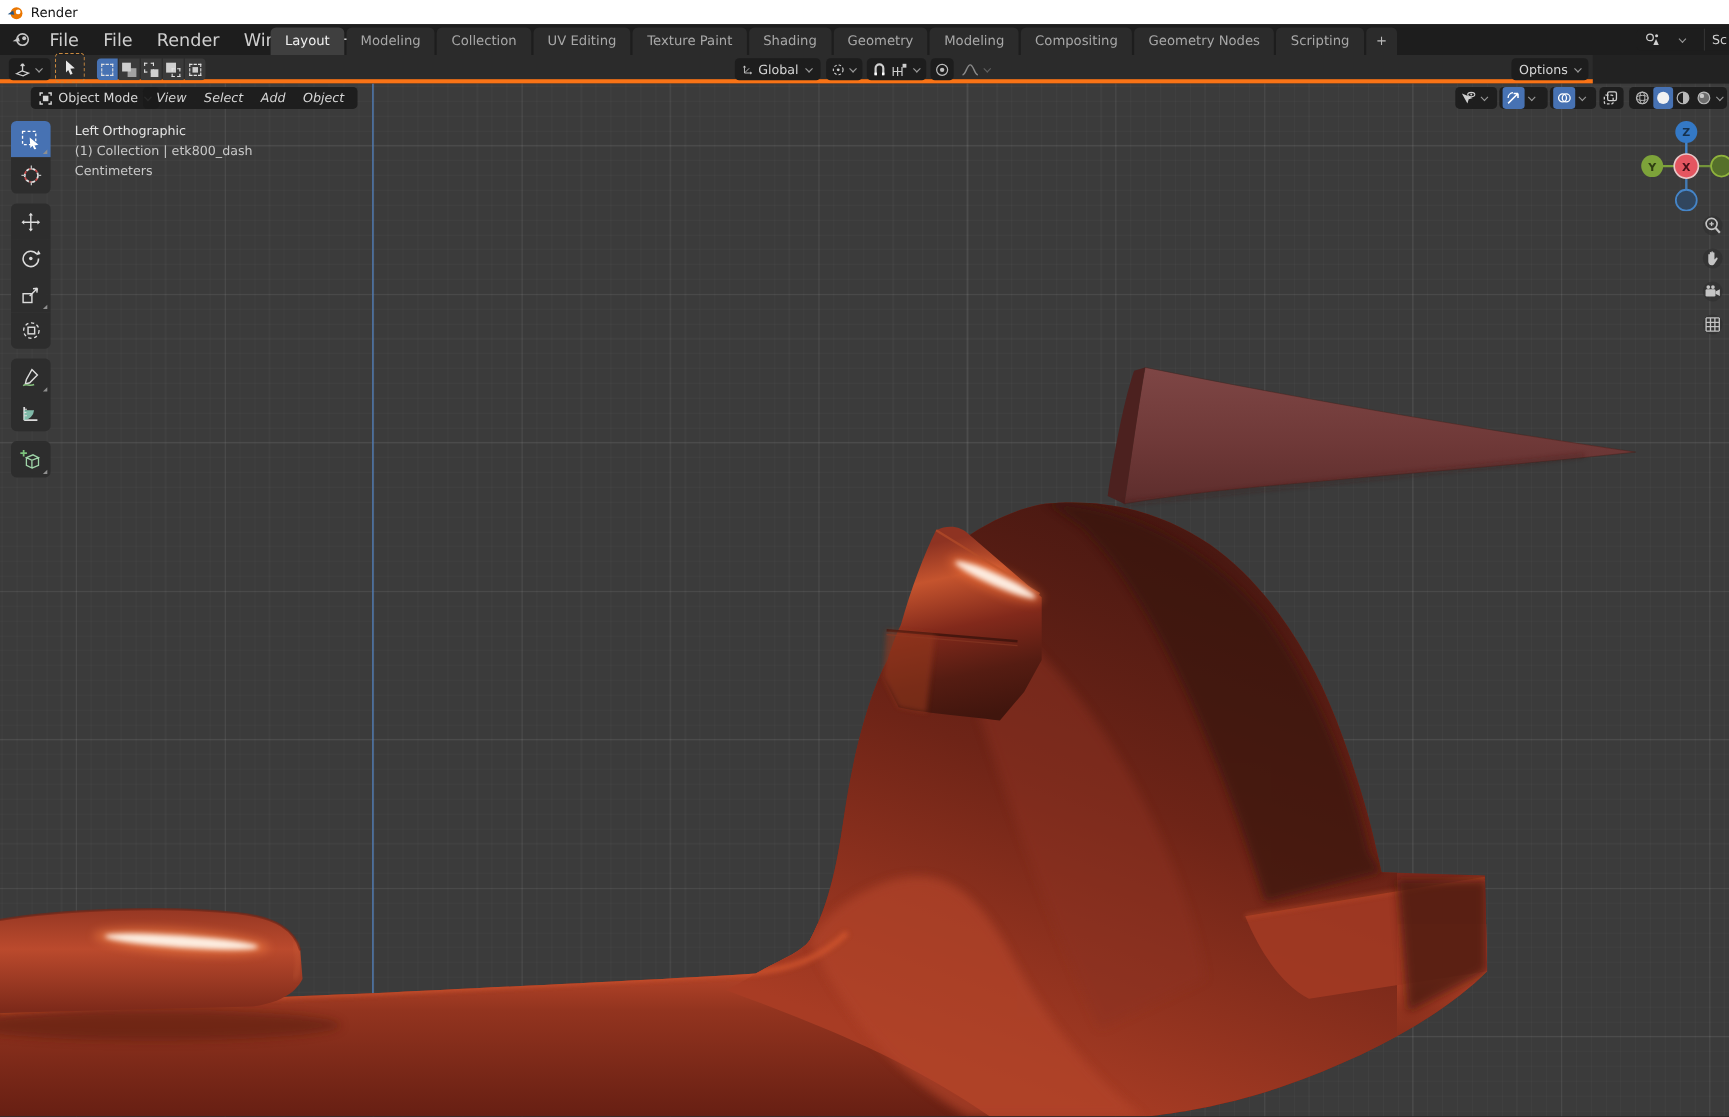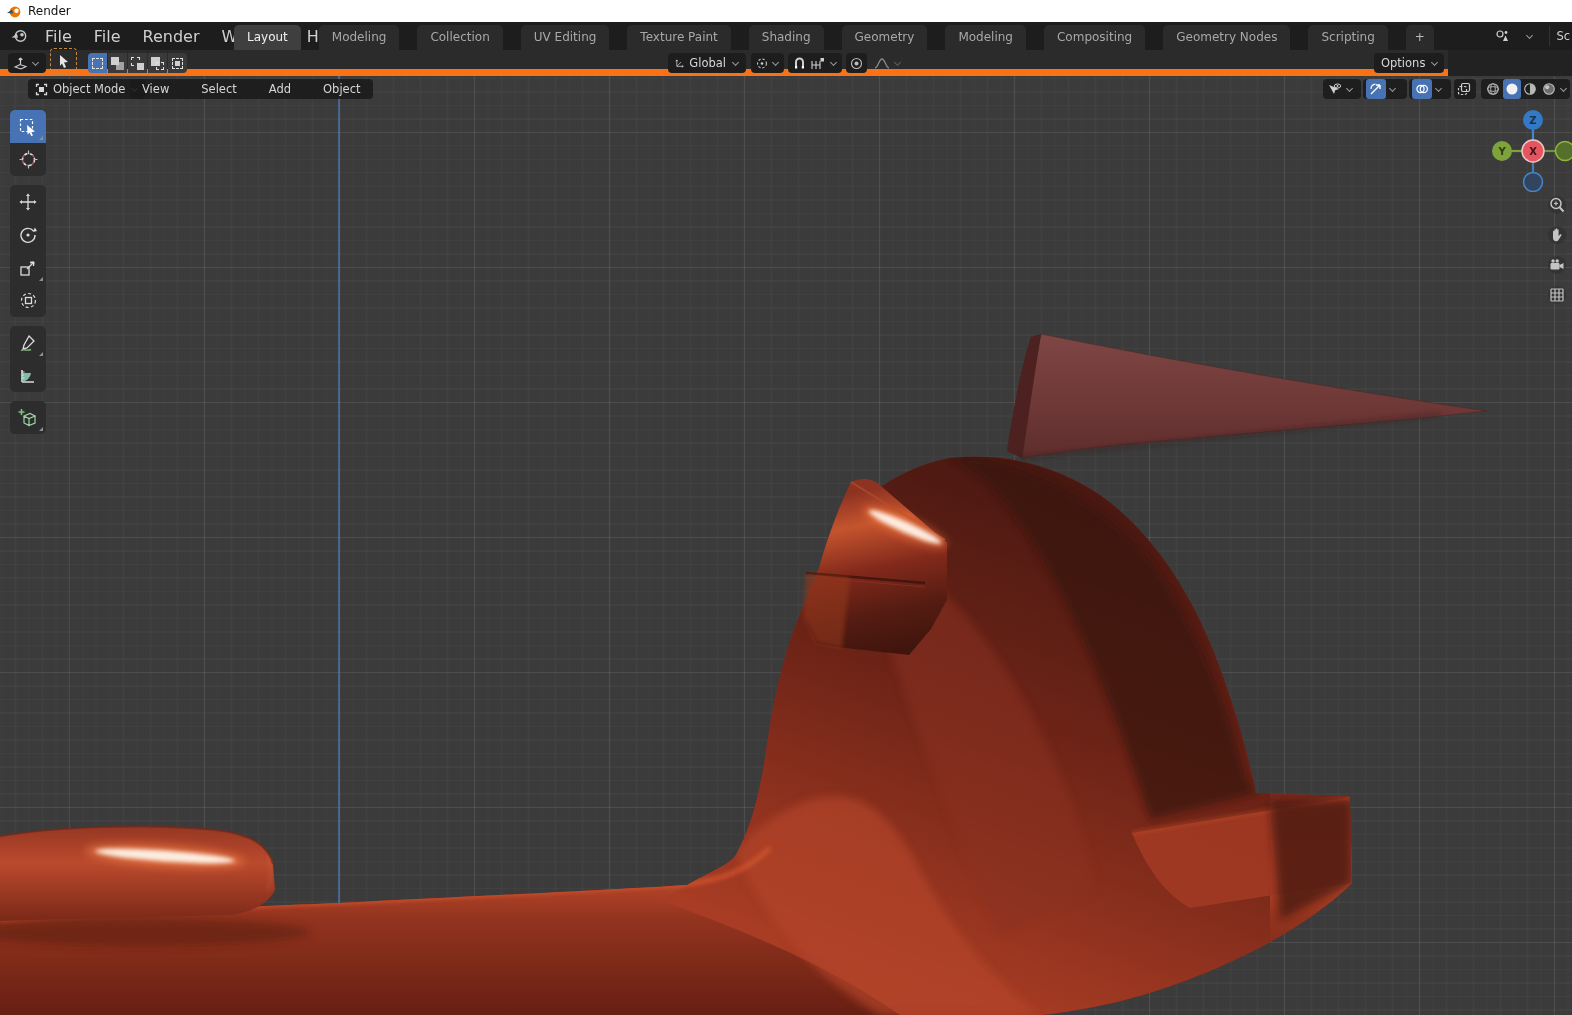--- a/index.html
+++ b/index.html
@@ -7,30 +7,30 @@
        font-family:"DejaVu Sans","Liberation Sans",sans-serif;
        -webkit-font-smoothing:antialiased;}
   .titlebar{position:absolute;left:0;top:0;width:1572px;height:22px;background:#ffffff;
             display:flex;align-items:center;gap:7px;padding-left:6px;box-sizing:border-box;}
   .titlebar .wtitle{font-size:12px;color:#111;}
   .menubar{position:absolute;left:0;top:22px;width:1572px;height:28px;background:#1d1d1d;
            overflow:hidden;}
   .mb-logo{position:absolute;left:10px;top:6px;}
   .menus{position:absolute;left:34px;top:0;height:28px;display:flex;align-items:center;}
   .menus span{font-size:16px;color:#cfcfcf;padding:0 11px;cursor:default;}
-  .tabs{position:absolute;left:234px;top:3px;display:flex;gap:18px;}
+  .tabs{position:absolute;left:246px;top:3px;display:flex;gap:2px;}
   .tab{height:25px;line-height:25px;padding:0 13px;font-size:12px;color:#a8a8a8;
        background:#2b2b2b;border-radius:5px 5px 0 0;white-space:nowrap;}
   .tab.active{background:#3f3f3f;color:#f0f0f0;}
   .tab.plus{color:#bbb;padding:0 9px;}
   .scenepill{position:absolute;right:0;top:4px;height:20px;background:#1d1d1d;border-radius:4px 0 0 4px;
              display:flex;align-items:center;gap:16px;padding:0 2px 0 7px;}
   .scenepill .sctext{font-size:11.5px;color:#d0d0d0;border-left:1px solid #333;padding-left:6px;height:20px;line-height:20px;}
   .toolrow{position:absolute;left:0;top:50px;width:1448px;height:26px;background:#2b2b2b;
-           border-bottom:7px solid #f97316;box-sizing:border-box;}
+           border-bottom:4px solid #f97316;box-sizing:border-box;}
   .pill{position:absolute;top:3px;height:20px;background:#1d1d1d;border-radius:4px;
         display:flex;align-items:center;gap:5px;padding:0 7px;box-sizing:border-box;
         font-size:11.5px;color:#d6d6d6;white-space:nowrap;}
   .chev{width:8px;height:8px;position:relative;display:inline-block;flex:0 0 auto;}
   .chev::before{content:"";position:absolute;left:1.5px;top:0.5px;width:4px;height:4px;
                 border-right:1.4px solid #9a9a9a;border-bottom:1.4px solid #9a9a9a;transform:rotate(45deg);}
   .chev.dim::before{border-color:#5f5f5f;}
   .activeTool{position:absolute;left:50px;top:-2px;width:27px;height:27px;border:1.5px dashed #c8893f;
               border-radius:4px;display:flex;align-items:center;justify-content:center;box-sizing:border-box;}
   .segwrap{position:absolute;left:88px;top:3px;height:20px;display:flex;gap:1px;border-radius:4px;overflow:hidden;}
@@ -322,21 +322,21 @@
   </svg>
 
   <div class="pill vph" style="left:28px;top:3px;">
     <svg width="13" height="13" viewBox="0 0 13 13">
       <path d="M1.5,4 L1.5,1.5 L4,1.5 M9,1.5 L11.5,1.5 L11.5,4 M11.5,9 L11.5,11.5 L9,11.5 M4,11.5 L1.5,11.5 L1.5,9" fill="none" stroke="#d8d8d8" stroke-width="1.3"></path>
       <rect x="4" y="4" width="5" height="5" fill="#d8d8d8"></rect>
     </svg>
     <span>Object Mode</span>
     <span class="chev"></span>
   </div>
-  <div class="pill vph" style="left:130px;top:3px;padding:0 4px;gap:16px;">
+  <div class="pill vph" style="left:130px;top:3px;padding:0 4px;gap:0;font-style:italic;">
     <span class="m">View</span>
     <span class="m">Select</span>
     <span class="m">Add</span>
     <span class="m">Object</span>
   </div>
 
   <div class="pill vph" style="left:1323px;top:3px;width:38px;gap:3px;padding:0 4px;">
     <svg width="15" height="13" viewBox="0 0 15 13">
       <path d="M2,2 L7,11 L8.2,7.2 L12,6 Z" fill="#cfcfcf"></path>
       <ellipse cx="10.5" cy="3" rx="3.2" ry="2" fill="none" stroke="#cfcfcf" stroke-width="1"></ellipse>
@@ -389,20 +389,25 @@
     </span>
     <span class="cell" style="width:19px;">
       <svg width="14" height="14" viewBox="0 0 14 14">
         <circle cx="7" cy="7" r="5.3" fill="#6d6d6d" stroke="#b8b8b8" stroke-width="1.1"></circle>
         <circle cx="5.2" cy="5.2" r="2" fill="#c8c8c8"></circle>
       </svg>
     </span>
     <span class="chev"></span>
   </div>
 
+  <div class="ovtext">
+    <div class="l1">Left Orthographic</div>
+    <div>(1) Collection | etk800_dash</div>
+    <div>Centimeters</div>
+  </div>
 
   <div class="tcol" style="top:34px;">
     <div class="tbtn sel r-top">
       <svg width="18" height="18" viewBox="0 0 18 18">
         <rect x="1.5" y="1.5" width="12" height="12" fill="none" stroke="#fff" stroke-width="1.2" stroke-dasharray="2.6 2"></rect>
         <path d="M8,7 L16,13.5 L12.3,14 L14,17.5 L12.2,18 L10.6,14.6 L8.6,16.6 Z" fill="#fff"></path>
       </svg>
       <span class="fly"></span>
     </div>
     <div class="tbtn r-bot">

